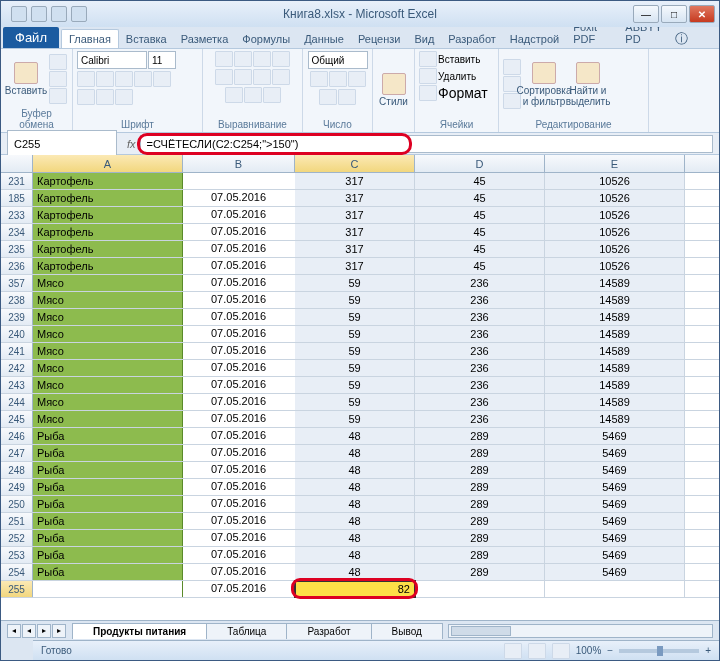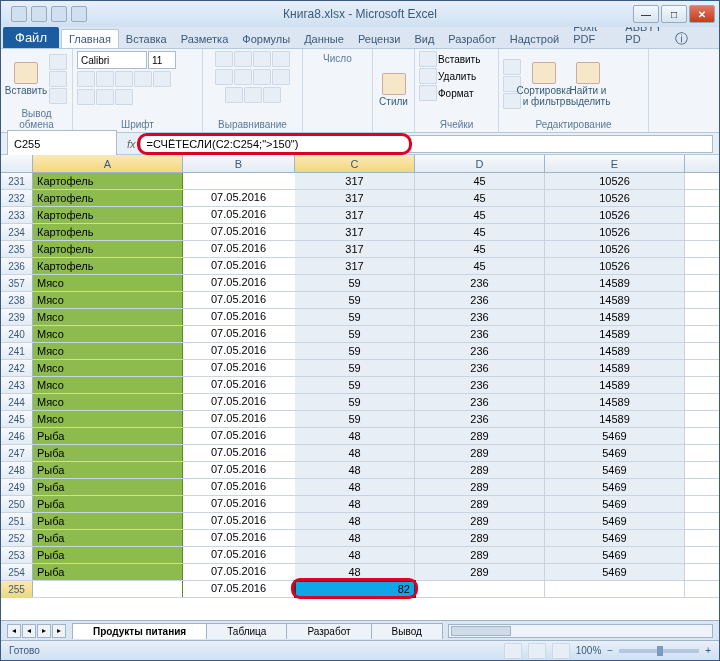--- a/index.html
+++ b/index.html
@@ -65,21 +65,21 @@
   .active-cell-border { outline: 2px solid #333; outline-offset: -1px; }
   
   .sheet-tabs { height: 20px; background: #dce6f2; display: flex; align-items: center; border-top: 1px solid #9fb4c9; padding-left: 6px; font-size: 10px; }
   .nav-arrows { display: flex; gap: 1px; margin-right: 6px; }
   .nav-arrows span { width: 14px; height: 14px; border: 1px solid #9fb4c9; background: #eef3f9; display:flex; align-items:center; justify-content:center; font-size:8px;}
   .stab { padding: 2px 20px; background: #eef3f9; border: 1px solid #9fb4c9; border-bottom: none; margin-right: -1px; }
   .stab.active { background: #fff; font-weight: bold; }
   .hscroll { flex: 1; margin: 0 6px; height: 14px; background: #eef3f9; border: 1px solid #9fb4c9; position: relative; }
   .hscroll .thumb { position: absolute; left: 2px; top: 1px; width: 60px; height: 10px; background: #cfdbe8; border: 1px solid #9fb4c9; }
   
-  .status { height: 20px; background: linear-gradient(#e8f0fa,#cfe0f2); display: flex; align-items: center; padding: 0 8px; font-size: 10px; color: #3a5a7a; border-top: 1px solid #9fb4c9; }
+  .status { height: 20px; background: linear-gradient(#e8f0fa,#cfe0f2); display: flex; align-items: center; padding: 0 8px; font-size: 10px; color: #3a5a7a; border-top: 1px solid #9fb4c9; margin-left: 32px; }
   .status .right { margin-left: auto; display: flex; align-items: center; gap: 6px; }
   .zoom-slider { width: 80px; height: 4px; background: #b5c9de; position: relative; }
   .zoom-slider .th { position: absolute; left: 38px; top: -3px; width: 6px; height: 10px; background: #7a9ac0; }
 </style>
 </head>
 <body>
 
 <div class="window">
   <div class="titlebar">
     <div class="qat">
@@ -118,21 +118,21 @@
         <div class="big-btn">
           <div class="ic"></div>
           <div class="lbl">Вставить</div>
         </div>
         <div class="small-stack">
           <div class="sic"></div>
           <div class="sic"></div>
           <div class="sic"></div>
         </div>
       </div>
-      <div class="group-label">Вывод обмена</div>
+      <div class="group-label">Буфер обмена</div>
     </div>
     <div class="group" style="width:130px;">
       <div class="group-body" style="flex-direction:column; align-items:stretch; gap:2px;">
         <div class="small-row">
           <div class="font-name">Calibri</div>
           <div class="font-size">11</div>
         </div>
         <div class="small-row">
             <div class="sic"></div>
             <div class="sic"></div>
@@ -164,20 +164,32 @@
           </div>
         <div class="small-row">
             <div class="sic"></div>
             <div class="sic"></div>
             <div class="sic"></div>
           </div>
       </div>
       <div class="group-label">Выравнивание</div>
     </div>
     <div class="group" style="width:70px;">
+      <div class="group-body" style="flex-direction:column; gap:2px;">
+        <div class="font-name" style="width:60px;">Общий</div>
+        <div class="small-row">
+            <div class="sic"></div>
+            <div class="sic"></div>
+            <div class="sic"></div>
+          </div>
+        <div class="small-row">
+            <div class="sic"></div>
+            <div class="sic"></div>
+          </div>
+      </div>
       <div class="group-label">Число</div>
     </div>
     <div class="group" style="width:42px;">
       <div class="group-body">
           <div class="big-btn">
             <div class="ic"></div>
             <div class="lbl">Стили</div>
           </div>
         </div>
       <div class="group-label"></div>
@@ -187,21 +199,21 @@
         <div class="small-row">
             <div class="sic"></div>
             <span style="font-size:10px;">Вставить</span>
           </div>
         <div class="small-row">
             <div class="sic"></div>
             <span style="font-size:10px;">Удалить</span>
           </div>
         <div class="small-row">
             <div class="sic"></div>
-            <span style="font-size:10px;">Формат</span>
+            <span style="font-size:14px;">Формат</span>
           </div>
       </div>
       <div class="group-label">Ячейки</div>
     </div>
     <div class="group" style="width:150px;">
       <div class="group-body">
         <div class="small-stack">
             <div class="sic"></div>
             <div class="sic"></div>
             <div class="sic"></div>
@@ -240,21 +252,21 @@
   <div class="grid-body" id="grid">
       <div class="row">
         <div class="rh">231</div>
         <div class="cell cA">Картофель</div>
         <div class="cell cB">07.05.2016</div>
         <div class="cell cC">317</div>
         <div class="cell cD">45</div>
         <div class="cell cE">10526</div>
       </div>
       <div class="row">
-        <div class="rh">232</div>
+        <div class="rh">185</div>
         <div class="cell cA">Картофель</div>
         <div class="cell cB">07.05.2016</div>
         <div class="cell cC">317</div>
         <div class="cell cD">45</div>
         <div class="cell cE">10526</div>
       </div>
       <div class="row">
         <div class="rh">233</div>
         <div class="cell cA">Картофель</div>
         <div class="cell cB">07.05.2016</div>
@@ -427,21 +439,21 @@
         <div class="cell cA">Рыба</div>
         <div class="cell cB">07.05.2016</div>
         <div class="cell cC">48</div>
         <div class="cell cD">289</div>
         <div class="cell cE">5469</div>
       </div>
       <div class="row result">
         <div class="rh sel">255</div>
         <div class="cell cA" style="background:#fff;"></div>
         <div class="cell cB" style="background:#fff;"></div>
-        <div class="cell cC active-cell-border" style="background:#0ea5e9; justify-content:flex-end;">82<div class="result-highlight"></div></div>
+        <div class="cell cC active-cell-border" style="background:#fde047; justify-content:flex-end;">82<div class="result-highlight"></div></div>
         <div class="cell cD" style="background:#fff;"></div>
         <div class="cell cE" style="background:#fff;"></div>
       </div>
     </div>
 
   <div class="sheet-tabs">
     <div class="nav-arrows">
         <span>◂</span>
         <span>◂</span>
         <span>▸</span>

